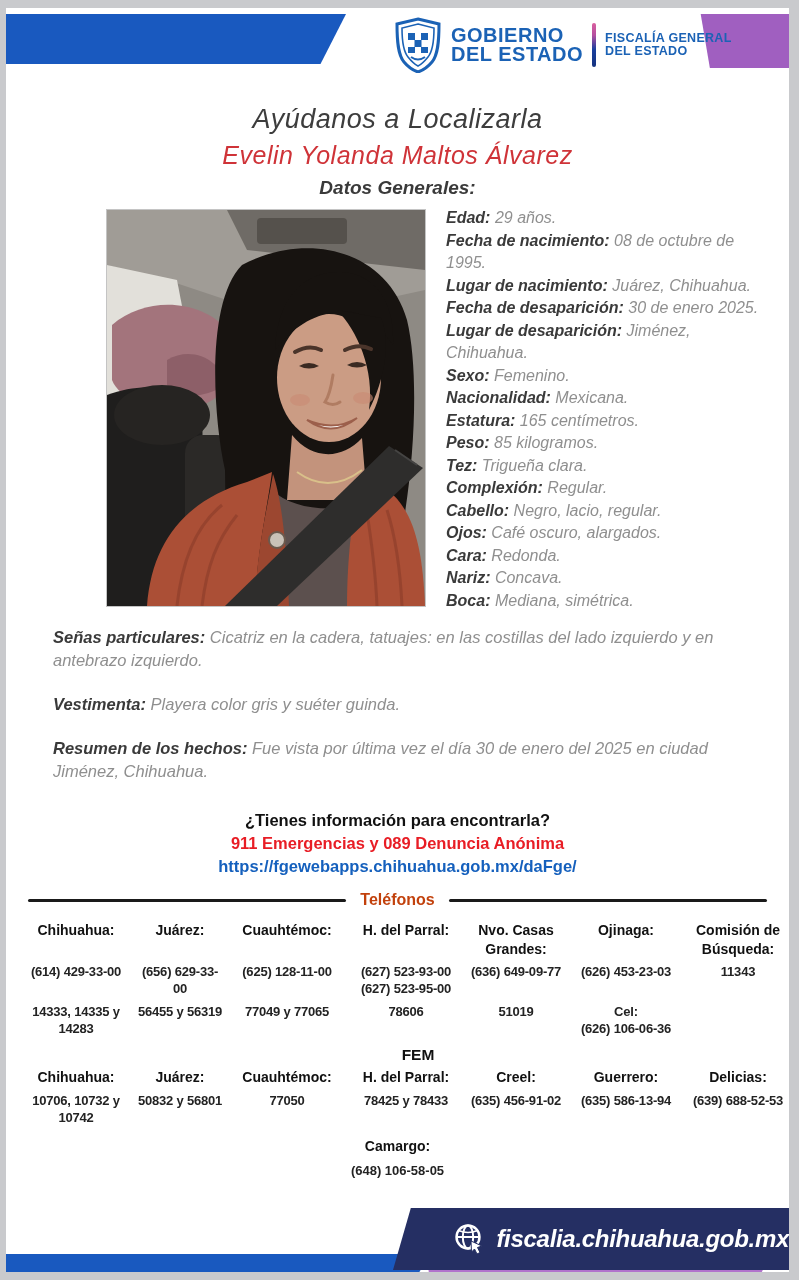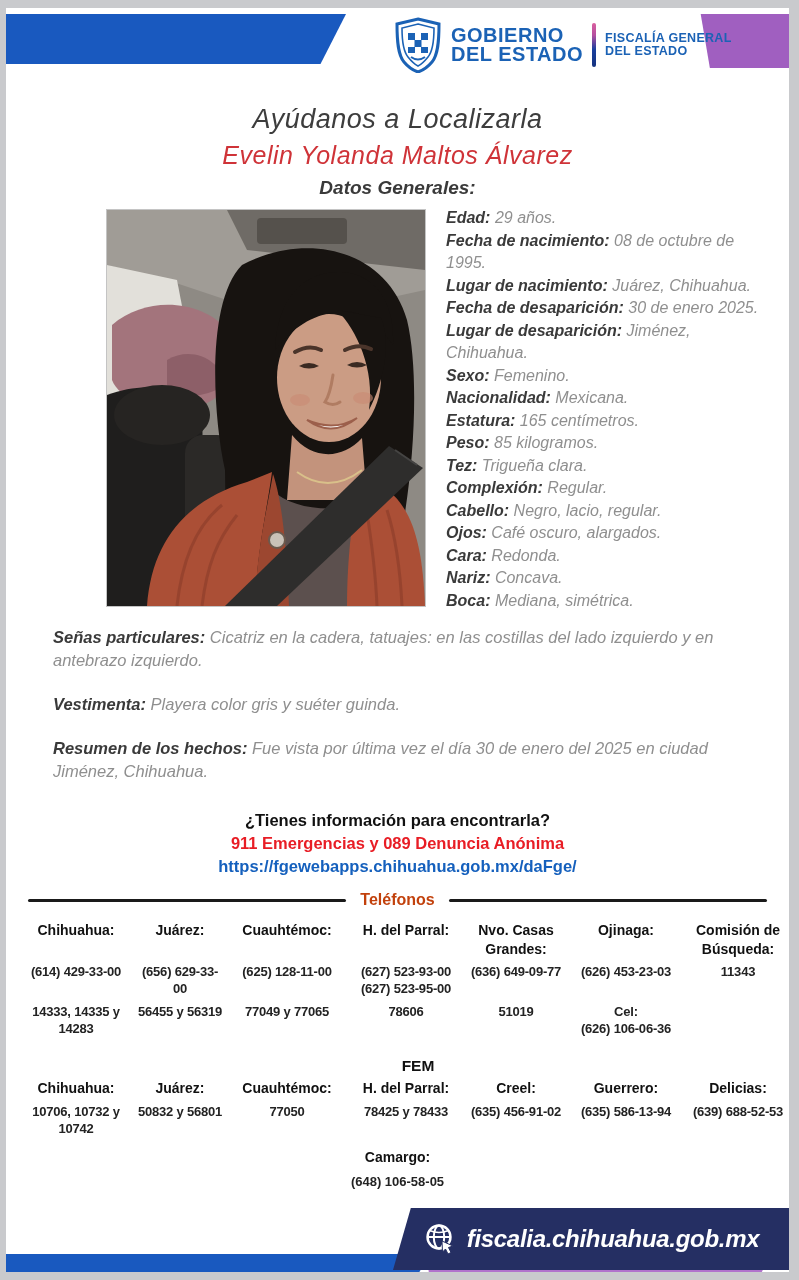--- a/index.html
+++ b/index.html
@@ -92,21 +92,21 @@
     grid-template-columns:112px 96px 118px 120px 100px 120px 104px;
   }
   .tel-col{text-align:center;padding:0 3px;}
   .tel-lbl{font-weight:bold;font-size:14px;color:#111;min-height:42px;line-height:19px;padding-top:6px;}
   .tel-v1{font-size:13px;font-weight:bold;color:#232323;letter-spacing:-.2px;
           min-height:40px;line-height:17px;white-space:pre-line;}
   .tel-v2{font-size:13px;font-weight:bold;color:#232323;letter-spacing:-.2px;
           line-height:17px;white-space:pre-line;}
 
   
-  .fem-title{text-align:center;font-weight:bold;font-size:15.5px;color:#111;margin-top:20px;padding-left:41px;}
+  .fem-title{text-align:center;font-weight:bold;font-size:15.5px;color:#111;margin-top:9px;padding-left:41px;}
   .fem-grid{
     display:grid;margin:4px 12px 0 14px;
     grid-template-columns:112px 96px 118px 120px 100px 120px 104px;
   }
   .fem-lbl{font-weight:bold;font-size:14px;color:#111;min-height:24px;line-height:19px;text-align:center;}
   .fem-val{font-size:13px;font-weight:bold;color:#232323;letter-spacing:-.2px;line-height:17px;text-align:center;padding:0 2px;}
   .camargo{text-align:center;margin-top:12px;}
   .camargo .lbl{font-weight:bold;font-size:14px;color:#111;}
   .camargo .val{font-size:13px;font-weight:bold;color:#232323;margin-top:9px;}
 
@@ -116,21 +116,21 @@
     position:absolute;left:0;bottom:0;width:424px;height:18px;
     background:var(--blue);clip-path:polygon(0 0,100% 0,97.5% 100%,0 100%);
   }
   .strip-purple{
     position:absolute;left:420px;bottom:0;width:348px;height:18px;
     background:var(--purple2);clip-path:polygon(0 0,99% 0,96.5% 100%,.8% 100%);
   }
   .site-box{
     position:absolute;right:0;bottom:2px;width:396px;height:62px;
     background:var(--navy);clip-path:polygon(4.5% 0,100% 0,100% 100%,0 100%);
-    display:flex;align-items:center;justify-content:center;gap:10px;
+    display:flex;align-items:center;justify-content:flex-end;gap:10px;
   }
   .site-text{
     color:#fff;font-weight:bold;font-style:italic;font-size:24px;letter-spacing:-.3px;
   }
 </style>
 </head>
 <body>
 
 <div class="page" style="--blue:#1959bf;--purple:#a05fc0;--purple2:#b173cc;--navy:#252f63;--logoblue:#1b62b5;--red:#cf3338;--red2:#e81d25;--link:#1560bd;">
 

